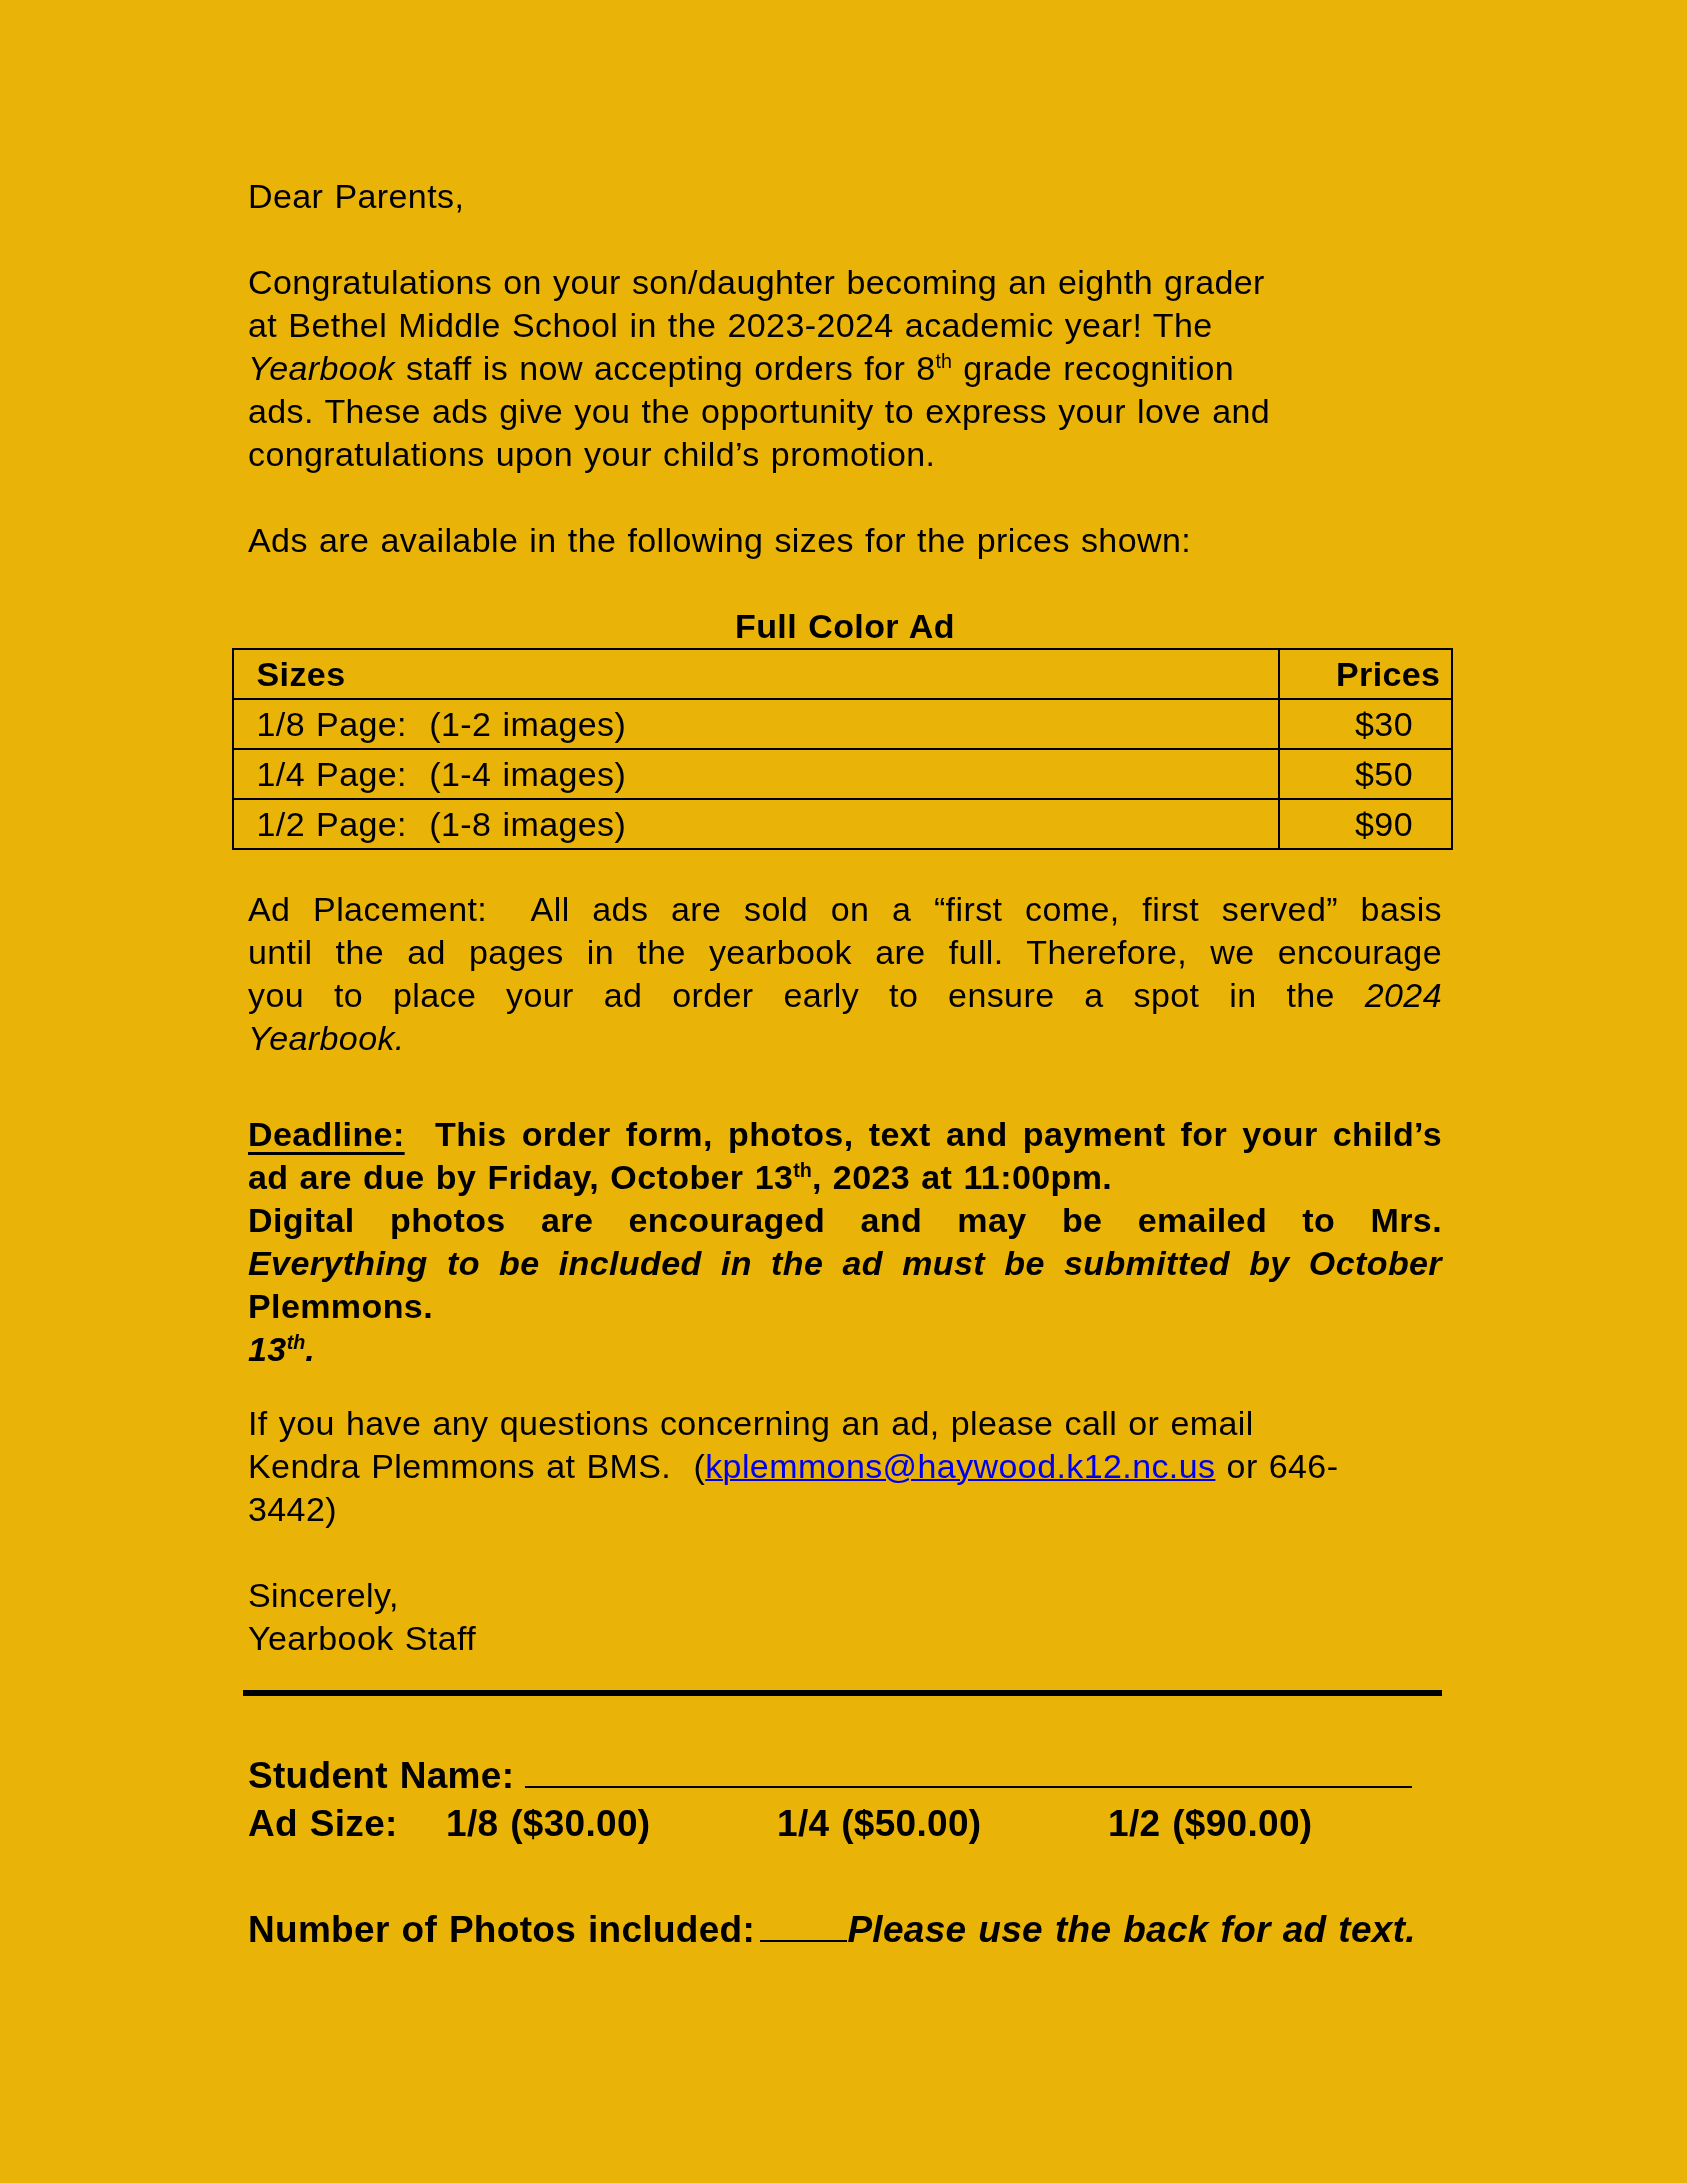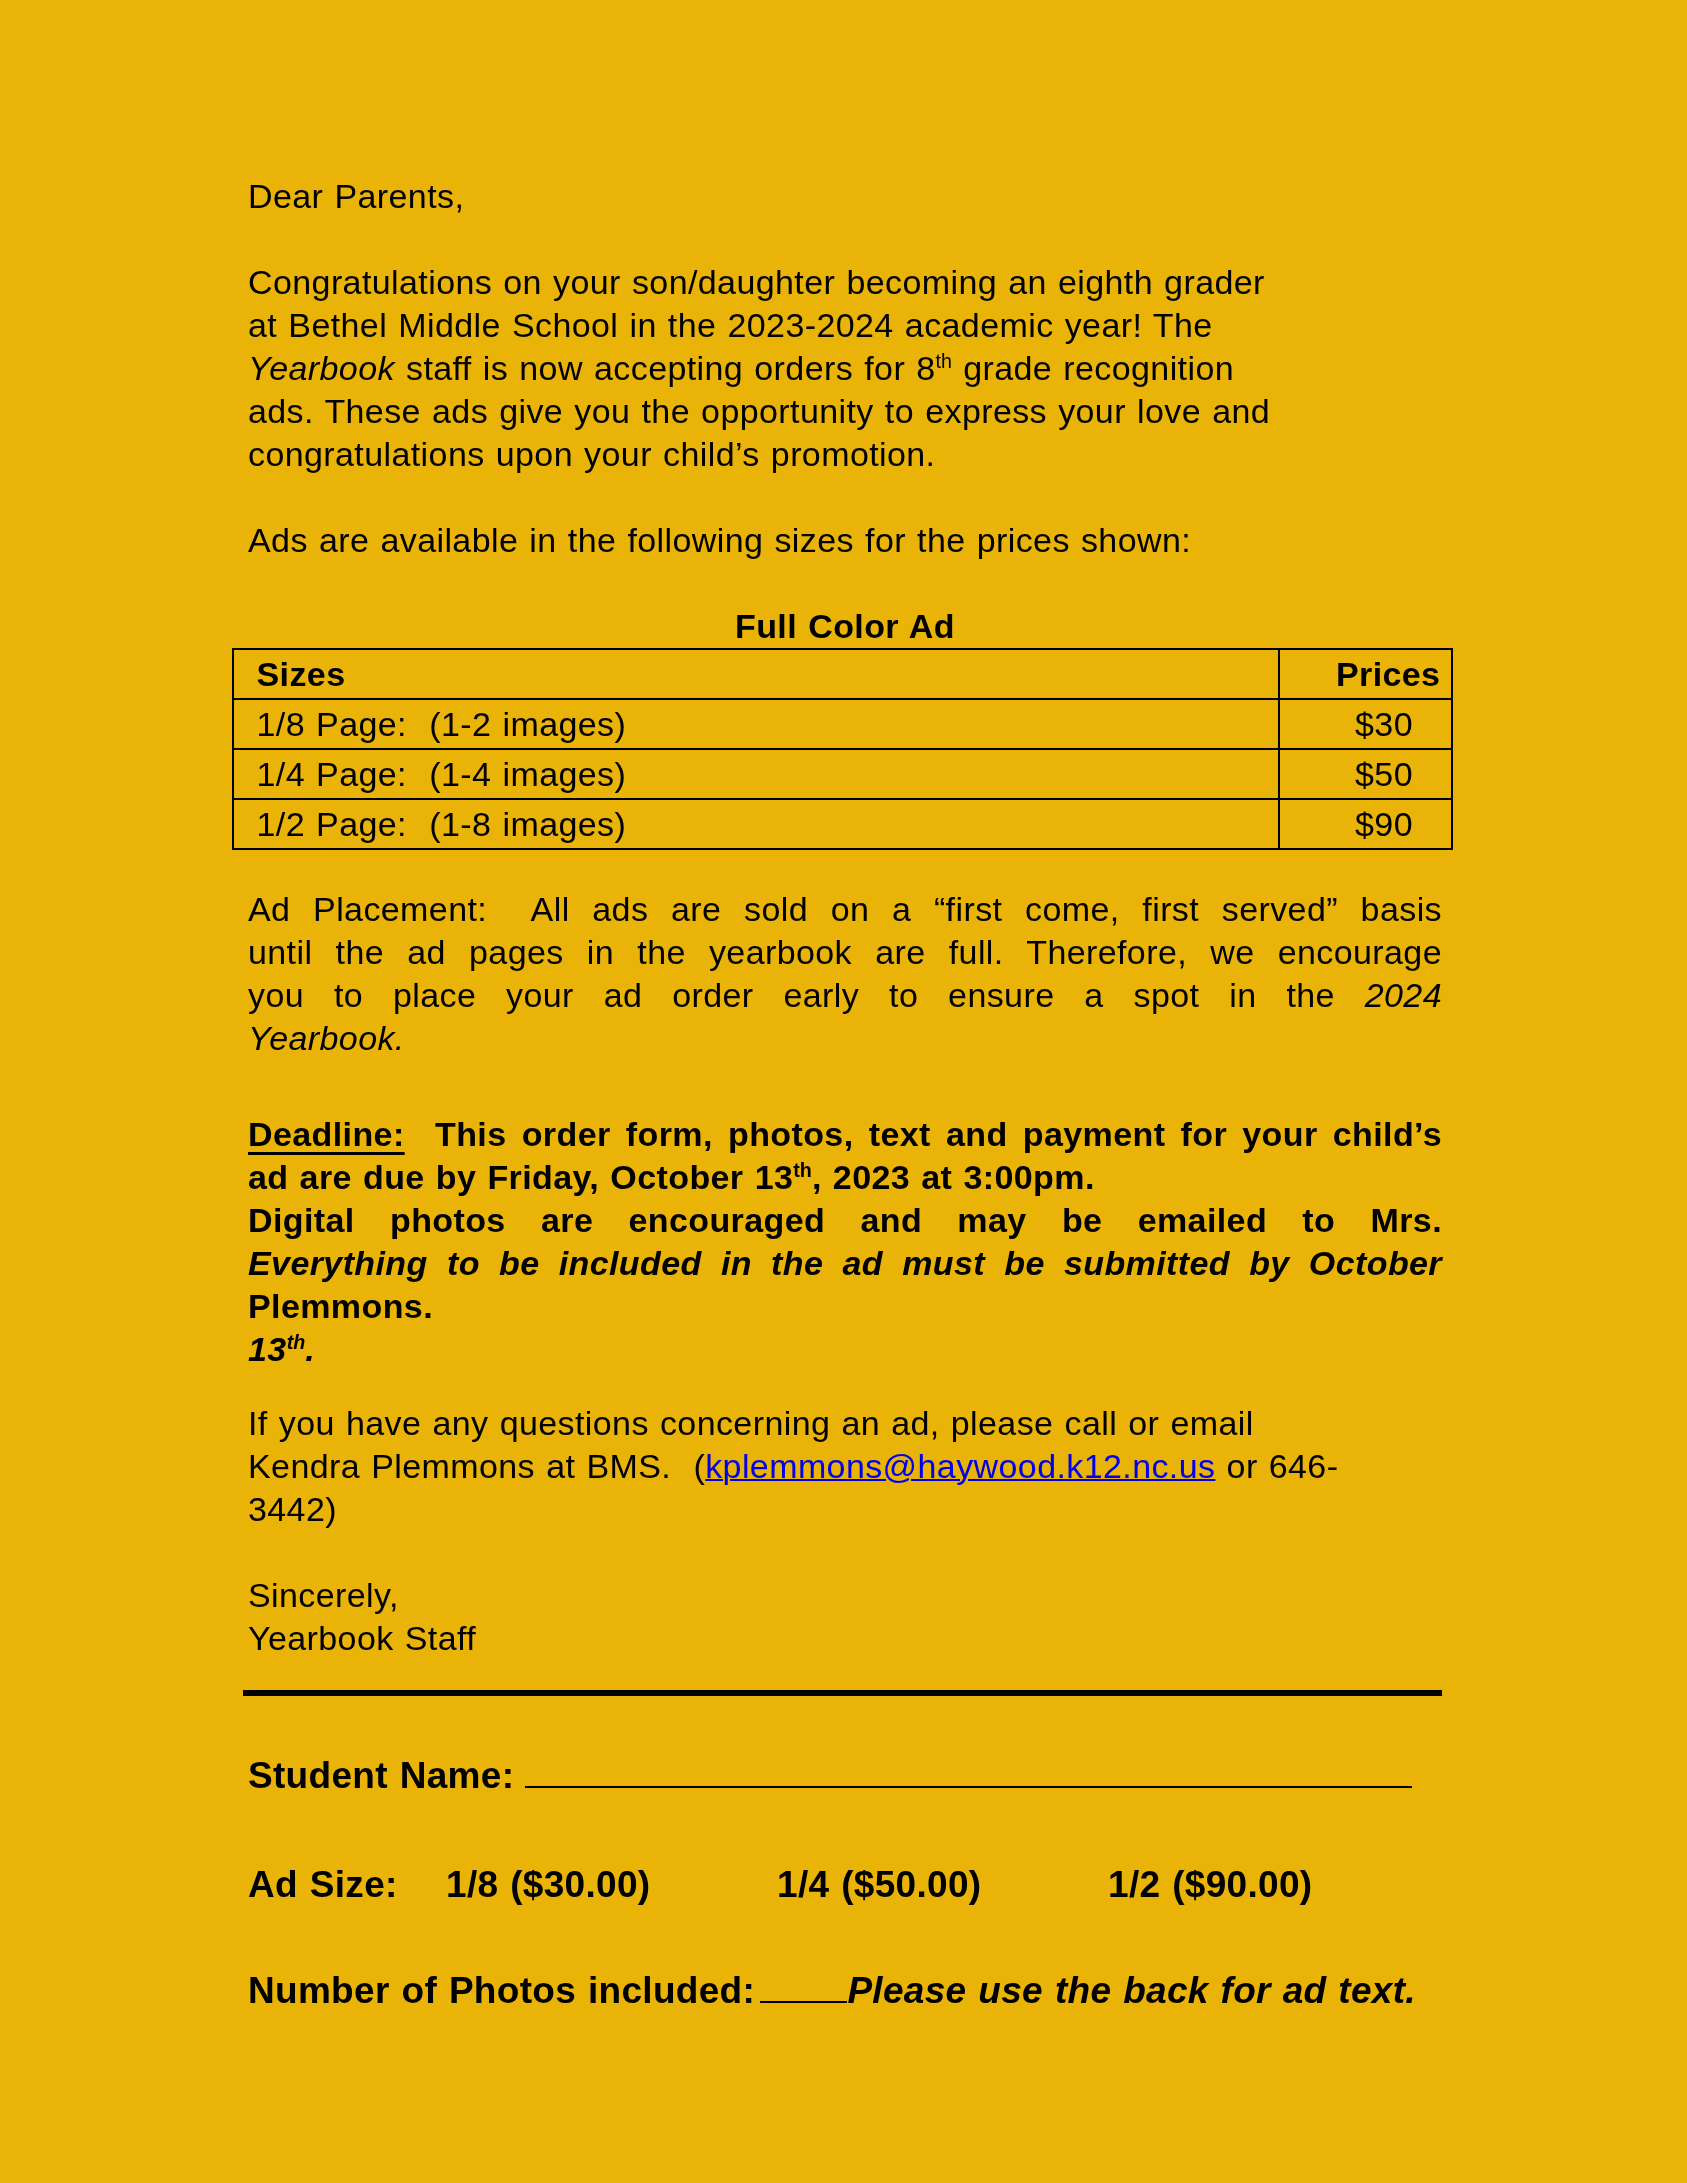--- a/index.html
+++ b/index.html
@@ -40,21 +40,21 @@
   .email-link { color:#0000ee; text-decoration:underline; text-decoration-thickness:2px;text-align:center; }
   .closing { margin-top:43px; }
 
   .rule { margin-top:30px; margin-left:-5.3px; width:1199px; height:6px; background:#000000; }
 
   .form-line { font-weight:bold; font-size:37px; line-height:48px; letter-spacing:0.3px; }
   .student-line { margin-top:56px; }
   .blank { display:inline-block; border-bottom:2.6px solid #000000; height:26.5px; vertical-align:baseline; }
   .blank-name   { width:887px; margin-left:10.6px; }
   .blank-photos { width:87px;  margin-left:5.3px; }
-  .adsize-line { margin-top:61px; }
+  .adsize-line { }
   .adsize-label { display:inline-block; width:198px; }
   .adsize-opt  { display:inline-block; width:331px; }
   .adsize-opt:last-child { width:auto; }
   .photos-line { margin-top:58px; }
   .photos-note { font-style:italic; }
 </style>
 </head>
 <body>
 
 <div class="page">
@@ -97,21 +97,21 @@
 
     <div class="placement">
       <div class="line stretch">Ad Placement:&nbsp; All ads are sold on a “first come, first served” basis</div>
       <div class="line stretch">until the ad pages in the yearbook are full. Therefore, we encourage</div>
       <div class="line stretch"><span>you to place your ad order early to ensure a spot in the </span><span class="italic">2024</span></div>
       <div class="line italic">Yearbook.</div>
     </div>
 
     <div class="deadline">
       <div class="line stretch"><span class="deadline-label">Deadline:</span><span>&nbsp; This order form, photos, text and payment for your child’s</span></div>
-      <div class="line"><span>ad are due by Friday, October 13</span><sup>th</sup><span>, 2023 at 3:00pm.</span></div>
+      <div class="line"><span>ad are due by Friday, October 13</span><sup>th</sup><span>, 2023 at 11:00pm.</span></div>
       <div class="line stretch">Digital photos are encouraged and may be emailed to Mrs.</div>
       <div class="line stretch italic">Everything to be included in the ad must be submitted by October</div>
       <div class="line">Plemmons.</div>
       <div class="line italic"><span>13</span><sup>th</sup><span>.</span></div>
     </div>
 
     <div class="questions">
       <div class="line">If you have any questions concerning an ad, please call or email</div>
       <div class="line"><span>Kendra Plemmons at BMS.&nbsp; (</span><a href="#" class="email-link">kplemmons@haywood.k12.nc.us</a><span> or 646-</span></div>
       <div class="line">3442)</div>

